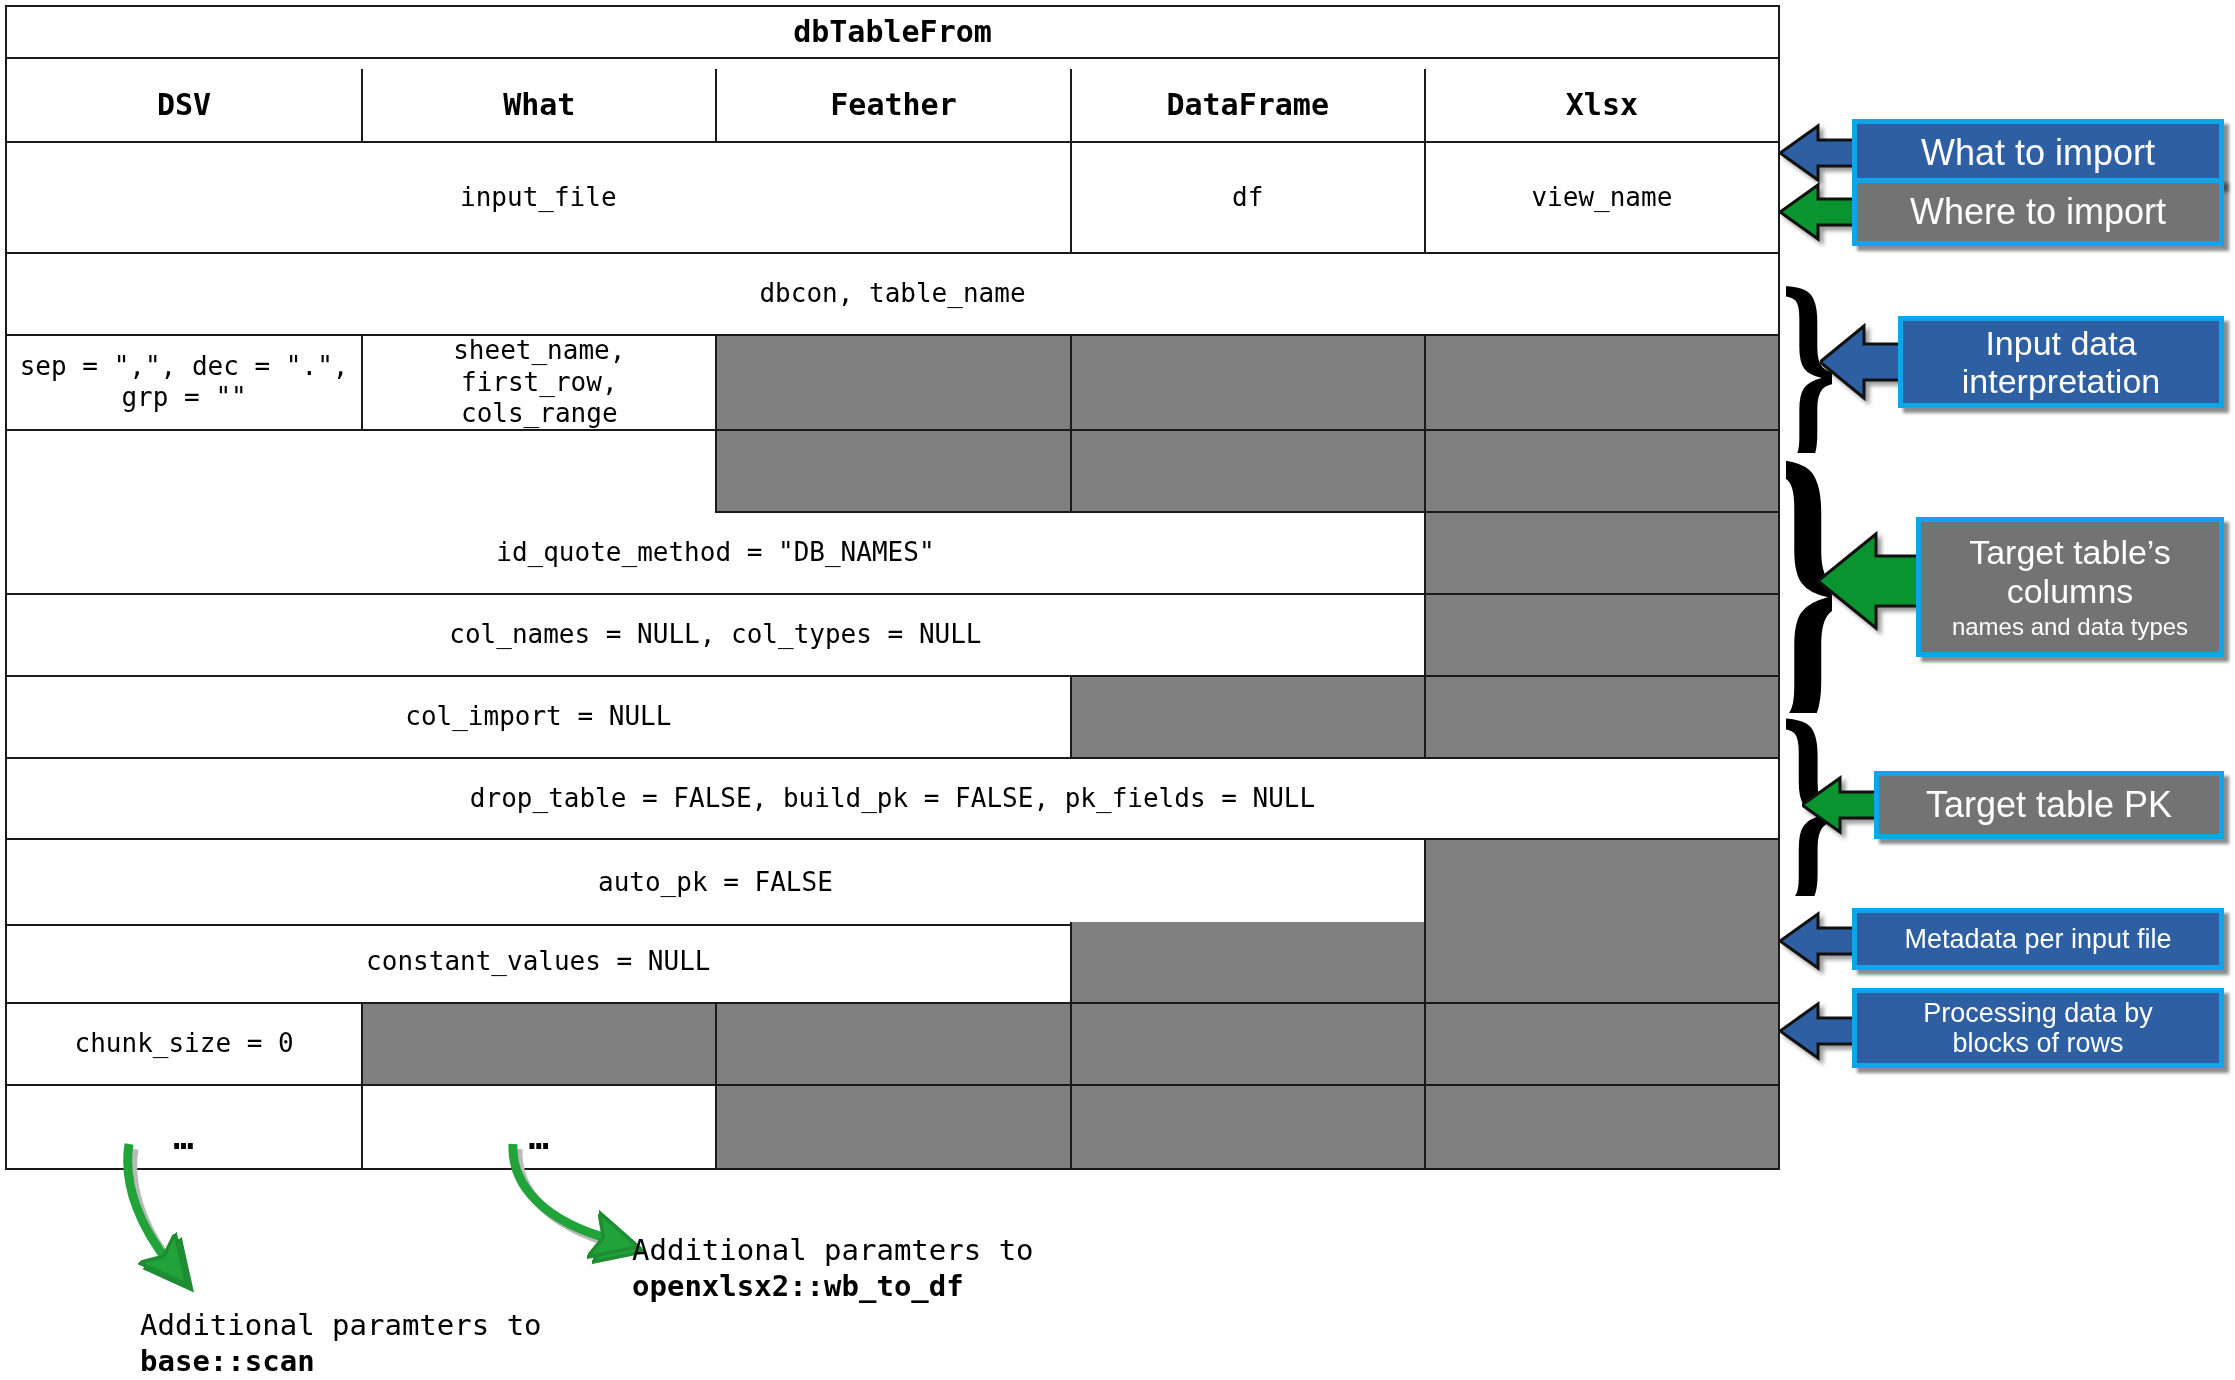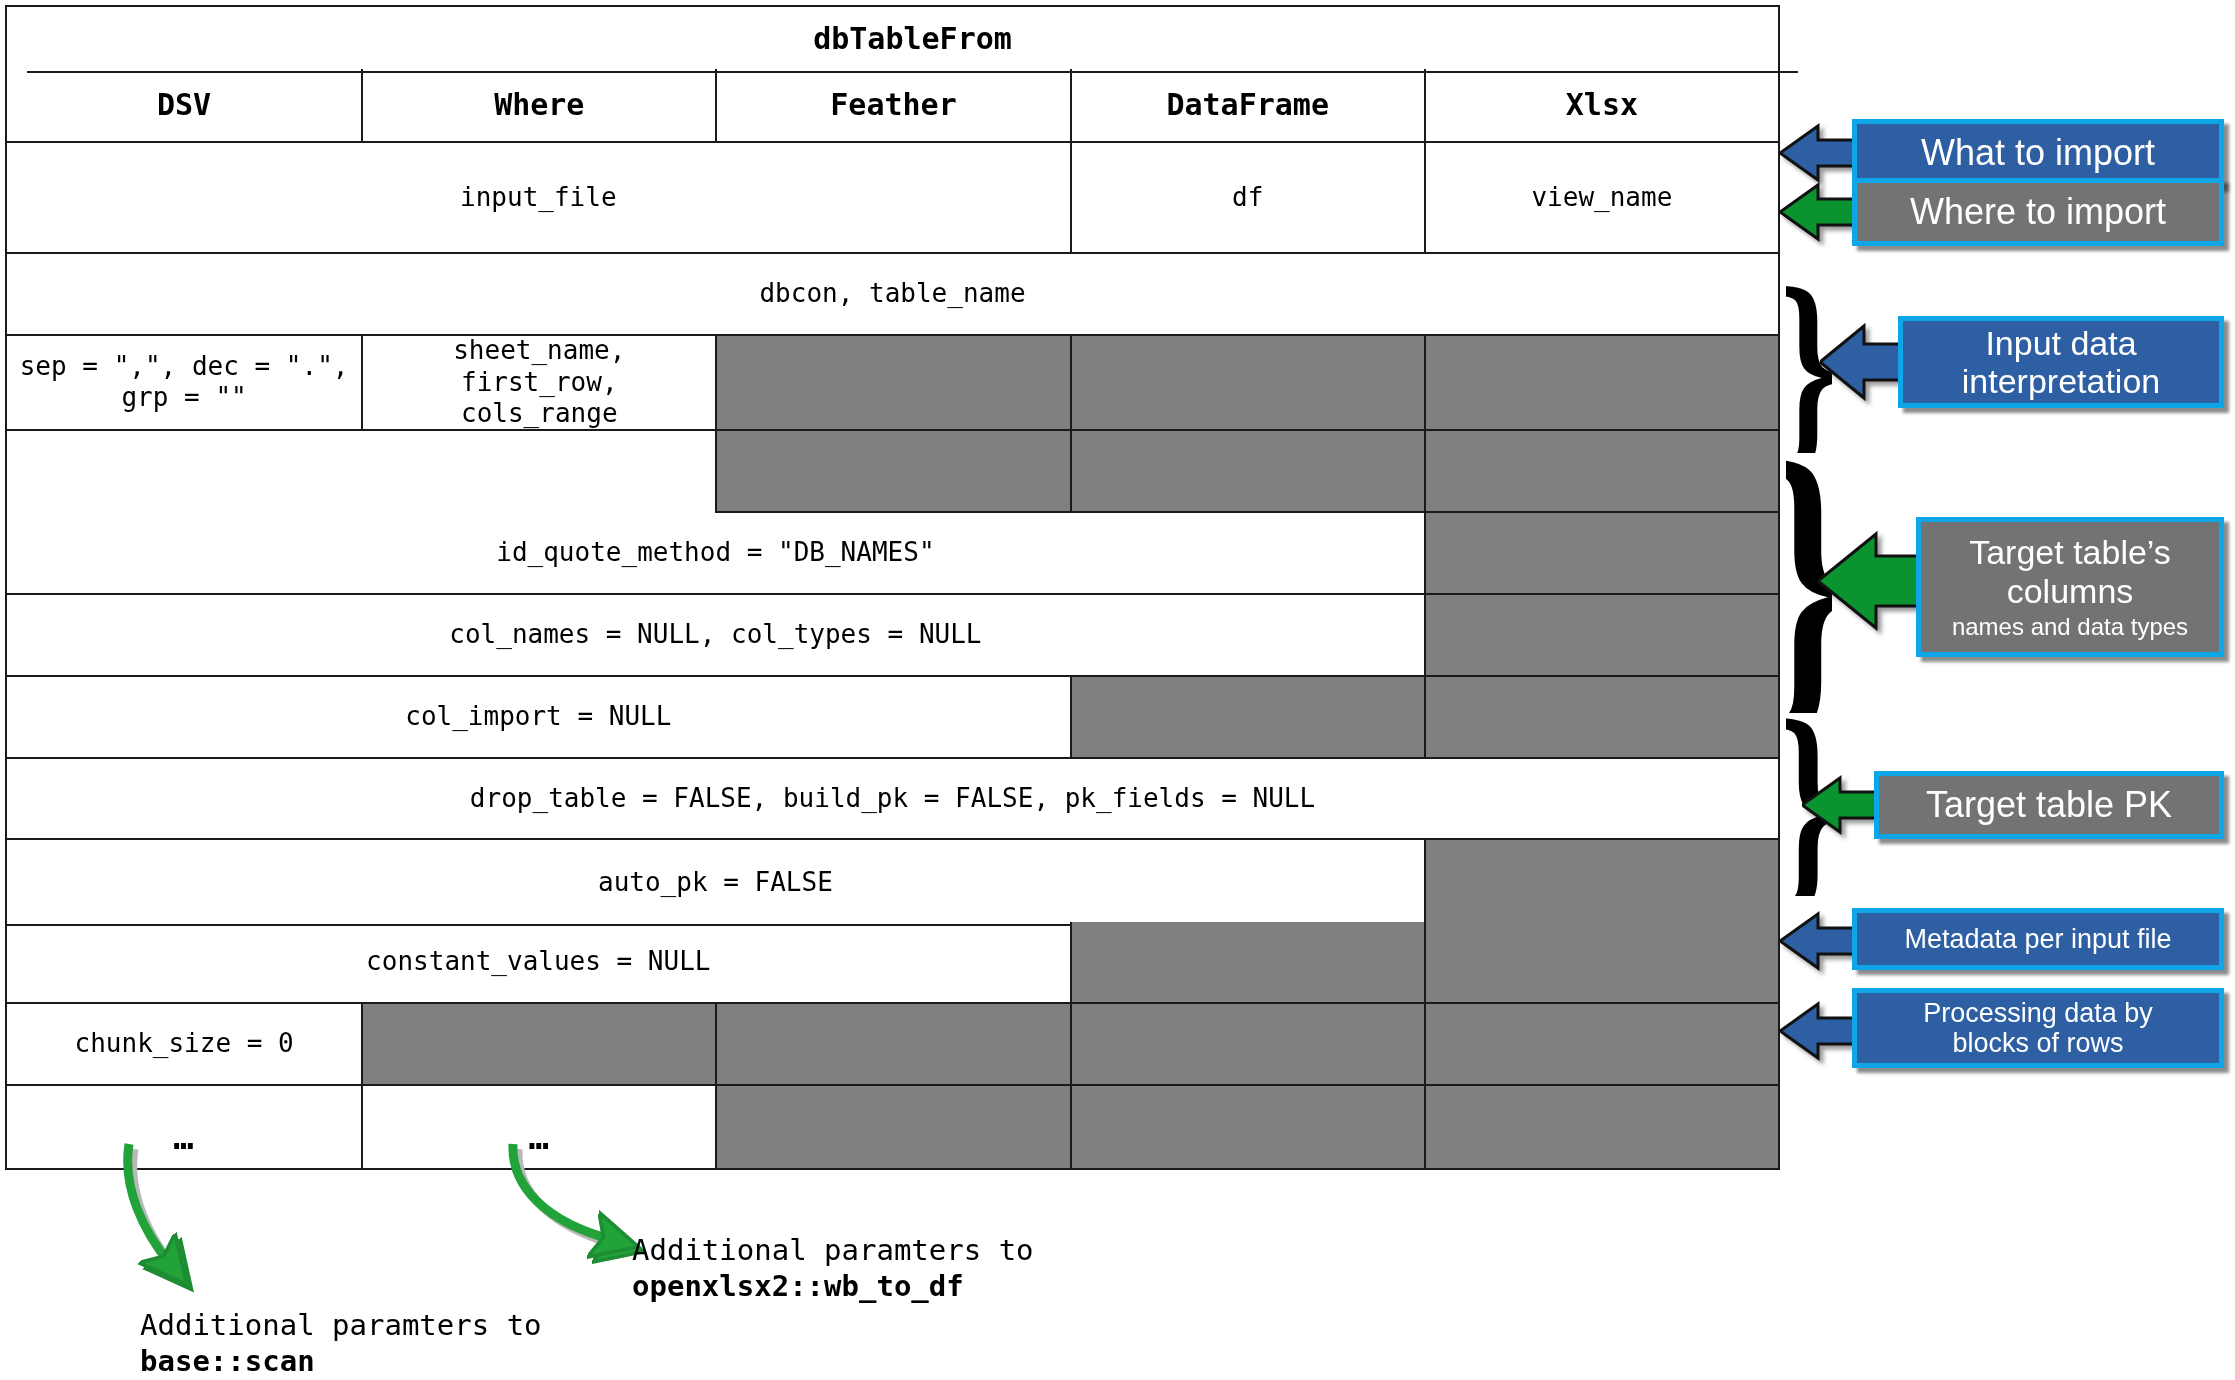--- a/index.html
+++ b/index.html
@@ -122,26 +122,26 @@
     white-space: nowrap;
   }
   .annot b { font-weight: bold; }
 
   .curvearrow { position: absolute; }
 </style>
 </head>
 <body>
 
 <div id="matrix">
-    <div class="trow" style="top: 0px; height: 66px; margin-left: 20px;">
+    <div class="trow" style="top: 0px; height: 52px;">
       <div class="tcell title-cell first" style="left: 0px; width: 1771px;">dbTableFrom</div>
     </div>
     <div class="trow" style="top: 62.0785px; height: 73.9659px;">
       <div class="tcell hdr first" style="left: 0px; width: 354.2px;">DSV</div>
-      <div class="tcell hdr" style="left: 354.2px; width: 354.2px;">Where</div>
+      <div class="tcell hdr" style="left: 354.2px; width: 354.2px;">What</div>
       <div class="tcell hdr" style="left: 708.4px; width: 354.2px;">Feather</div>
       <div class="tcell hdr" style="left: 1062.6px; width: 354.2px;">DataFrame</div>
       <div class="tcell hdr" style="left: 1416.8px; width: 354.2px;">Xlsx</div>
     </div>
     <div class="trow" style="top: 136.044px; height: 110.949px;">
       <div class="tcell first" style="left: 0px; width: 1062.6px;">input_file</div>
       <div class="tcell" style="left: 1062.6px; width: 354.2px;">df</div>
       <div class="tcell" style="left: 1416.8px; width: 354.2px;">view_name</div>
     </div>
     <div class="trow" style="top: 246.993px; height: 81.8908px;">

